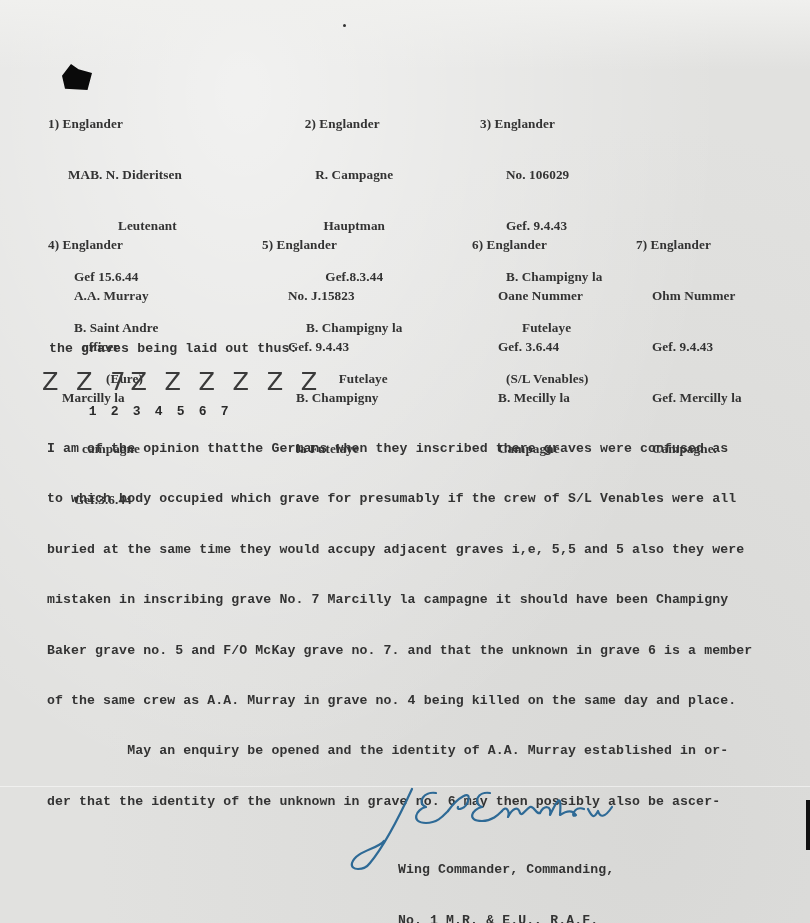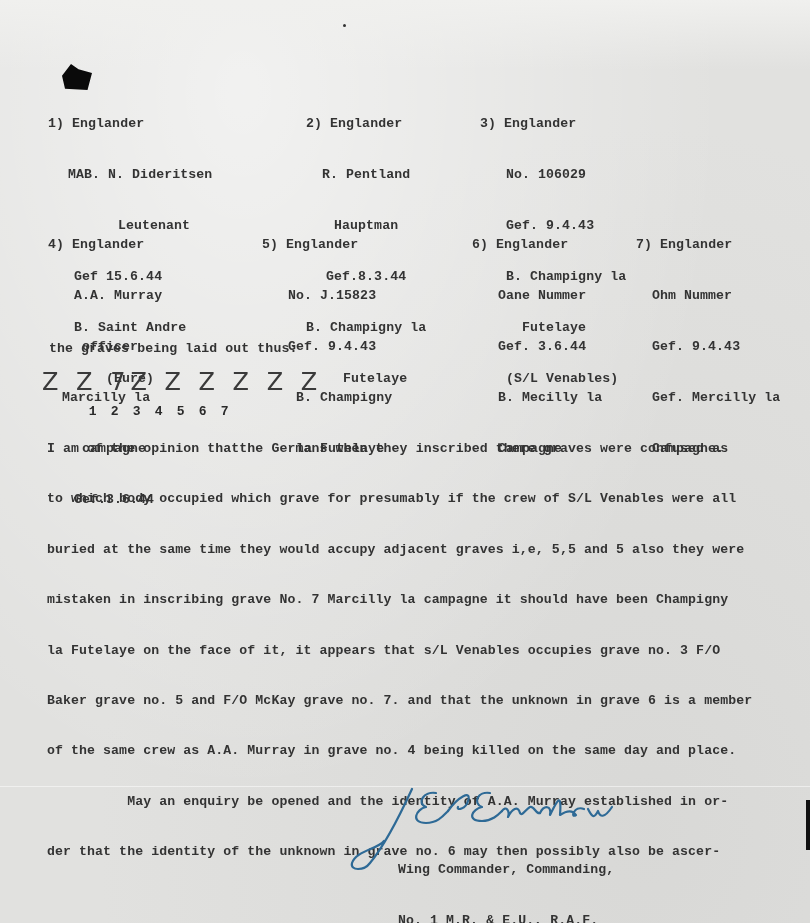--- a/index.html
+++ b/index.html
@@ -15,21 +15,21 @@
     background:
       radial-gradient(ellipse at 30% 10%, rgba(255,255,255,0.55), rgba(255,255,255,0) 60%),
       radial-gradient(ellipse at 80% 90%, rgba(200,200,198,0.35), rgba(200,200,198,0) 60%),
       #e1e1df;
   }
   .paper-top { position:absolute; left:0; top:0; width:810px; height:70px;
     background: linear-gradient(#f0f0ee, rgba(240,240,238,0)); }
   .edge-right { position:absolute; right:0; top:800px; width:4px; height:50px; background:#111; }
   .fold { position:absolute; left:0; top:786px; width:810px; height:1px; background:rgba(255,255,255,0.5); }
   .tw { font-size: 13.2px; line-height: 17px; white-space: pre; font-weight: bold; color:#333; letter-spacing: 0.1px; }
-  .entry { position: absolute; }
+  .entry { position: absolute; font-family: Liberation Serif, serif; }
   .entry .line { display: block; }
   .blot { position:absolute; left:62px; top:64px; width:30px; height:26px; background:#0a0a0a;
     clip-path: polygon(30% 0, 55% 20%, 100% 35%, 85% 100%, 10% 95%, 0 45%); }
   .body-text { position: absolute; left: 47px; top: 406px; width: 760px; }
   .body-text .line { display:block; height:16.4px; }
   .layout-title { position:absolute; left:49px; top:340px; }
   .graves { position:absolute; left:42px; top:370px; }
   .grave-marks { font-size: 24px; line-height: 24px; font-family:"DejaVu Sans", sans-serif; color:#3a3a3a; letter-spacing: 5px; white-space:pre; }
   .grave-nums { font-size: 13px; line-height: 13px; margin-top:-2px; white-space:pre; font-weight:bold; letter-spacing: 0px; }
   .grave-nums span { display:inline-block; width:22px; }
@@ -51,21 +51,21 @@
     <span class="line"><span>1)</span> <span>Englander</span></span>
     <span class="line" style="padding-left:20px">MAB. N. Dideritsen</span>
     <span class="line" style="padding-left:70px">Leutenant</span>
     <span class="line" style="padding-left:26px">Gef 15.6.44</span>
     <span class="line" style="padding-left:26px">B. Saint Andre</span>
     <span class="line" style="padding-left:58px">(Eure)</span>
   </div>
 
   <div class="entry tw" style="left:282px; top:81px;text-align:center;">
     <span class="line"><span>2)</span> <span>Englander</span></span>
-    <span class="line" style="padding-left:24px">R. Pentland</span>
+    <span class="line" style="padding-left:24px">R. Campagne</span>
     <span class="line" style="padding-left:24px">Hauptman</span>
     <span class="line" style="padding-left:24px">Gef.8.3.44</span>
     <span class="line" style="padding-left:24px">B. Champigny la</span>
     <span class="line" style="padding-left:42px">Futelaye</span>
   </div>
 
   <div class="entry tw" style="left:480px; top:81px;">
     <span class="line"><span>3)</span> <span>Englander</span></span>
     <span class="line" style="padding-left:26px">No. 106029</span>
     <span class="line" style="padding-left:26px">Gef. 9.4.43</span>
@@ -114,21 +114,20 @@
     <div class="grave-nums">
       <span>1</span><span>2</span><span>3</span><span>4</span><span>5</span><span>6</span><span>7</span>
     </div>
   </div>
 
   <div class="body-text tw">
     <span class="line">I am of the opinion thatthe Germans when they inscribed there graves were confused as</span>
     <span class="line">to which body occupied which grave for presumably if the crew of S/L Venables were all</span>
     <span class="line">buried at the same time they would accupy adjacent graves i,e, 5,5 and 5 also they were</span>
     <span class="line">mistaken in inscribing grave No. 7 Marcilly la campagne it should have been Champigny</span>
-    <span class="line">la Futelaye on the face of it, it appears that s/L Venables occupies grave no. 3 F/O</span>
     <span class="line">Baker grave no. 5 and F/O McKay grave no. 7. and that the unknown in grave 6 is a member</span>
     <span class="line">of the same crew as A.A. Murray in grave no. 4 being killed on the same day and place.</span>
     <span class="line">          May an enquiry be opened and the identity of A.A. Murray established in or-</span>
     <span class="line">der that the identity of the unknown in grave no. 6 may then possibly also be ascer-</span>
     
     
     
     
     
     

